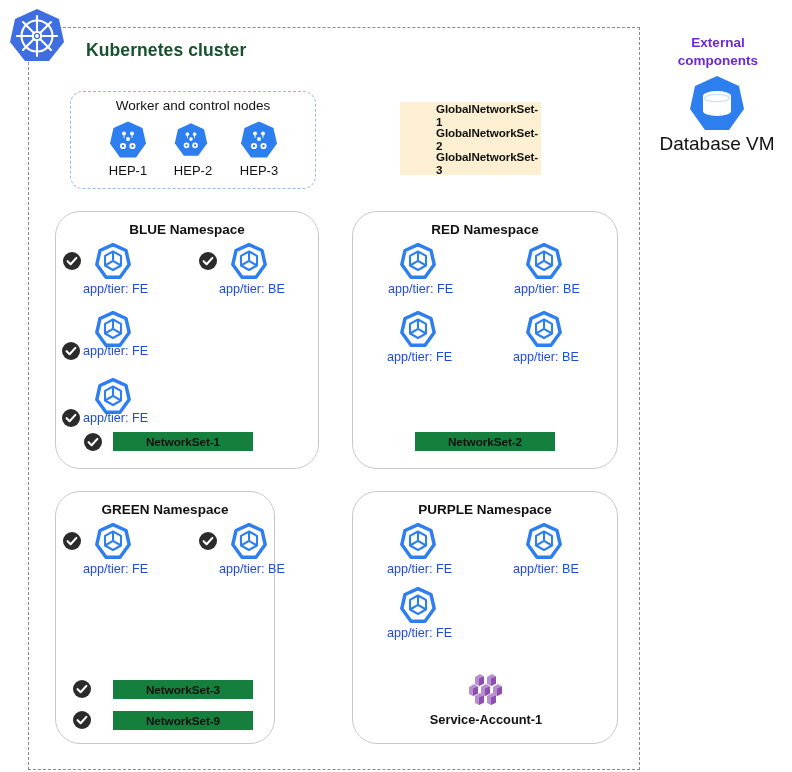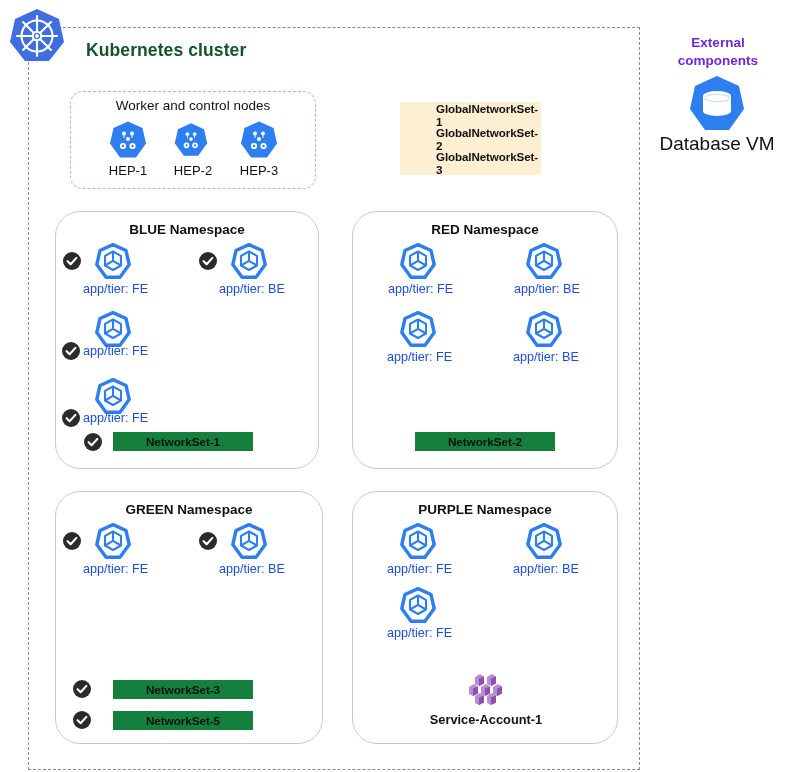--- a/index.html
+++ b/index.html
@@ -349,21 +349,21 @@
           <line x1="18" y1="8.5" x2="18" y2="17.8"></line>
           <line x1="18" y1="17.8" x2="10" y2="22.5"></line>
           <line x1="18" y1="17.8" x2="26" y2="22.5"></line>
       </g>
     </svg>
   </div>
   <div class="pod-label" style="left:513px; top:350px;">app/tier: BE</div>
 
   <div class="nset" style="left:415px; top:432px;">NetworkSet-2</div>
 
-  <div class="ns" style="left:55px; top:491px; width:268px; height:253px;">
+  <div class="ns" style="left:55px; top:491px; width:220px; height:253px;">
     <div class="ns-title">GREEN Namespace</div>
   </div>
   <div class="pod" style="left:95px; top:523px;">
     <svg viewBox="0 0 36 36" width="36" height="36">
       <polygon points="18,1.6 31,7.5 34.2,21.5 25,34.2 11,34.2 1.8,21.5 5,7.5" fill="none" stroke="#2d7ff0" stroke-width="3.4" stroke-linejoin="round"></polygon>
       <g fill="none" stroke="#2d7ff0" stroke-width="2.1" stroke-linejoin="round">
         <polygon points="18,8.5 26,12.8 26,22.5 18,27 10,22.5 10,12.8"></polygon>
           <line x1="18" y1="8.5" x2="18" y2="17.8"></line>
           <line x1="18" y1="17.8" x2="10" y2="22.5"></line>
           <line x1="18" y1="17.8" x2="26" y2="22.5"></line>
@@ -404,21 +404,21 @@
       </svg>
   </div>
   <div class="nset" style="left:113px; top:680px;">NetworkSet-3</div>
 
   <div class="chk" style="left:73px; top:711px;">
     <svg viewBox="0 0 18 18" width="18" height="18">
         <circle cx="9" cy="9" r="9" fill="#2b2b2b"></circle>
         <path d="M4.6 9.2 L7.6 12.2 L13.4 5.9" fill="none" stroke="#fff" stroke-width="2.1" stroke-linecap="round" stroke-linejoin="round"></path>
       </svg>
   </div>
-  <div class="nset" style="left:113px; top:711px;">NetworkSet-5</div>
+  <div class="nset" style="left:113px; top:711px;">NetworkSet-9</div>
 
   <div class="ns" style="left:352px; top:491px; width:266px; height:253px;">
     <div class="ns-title">PURPLE Namespace</div>
   </div>
   <div class="pod" style="left:400px; top:523px;">
     <svg viewBox="0 0 36 36" width="36" height="36">
       <polygon points="18,1.6 31,7.5 34.2,21.5 25,34.2 11,34.2 1.8,21.5 5,7.5" fill="none" stroke="#2d7ff0" stroke-width="3.4" stroke-linejoin="round"></polygon>
       <g fill="none" stroke="#2d7ff0" stroke-width="2.1" stroke-linejoin="round">
         <polygon points="18,8.5 26,12.8 26,22.5 18,27 10,22.5 10,12.8"></polygon>
           <line x1="18" y1="8.5" x2="18" y2="17.8"></line>

